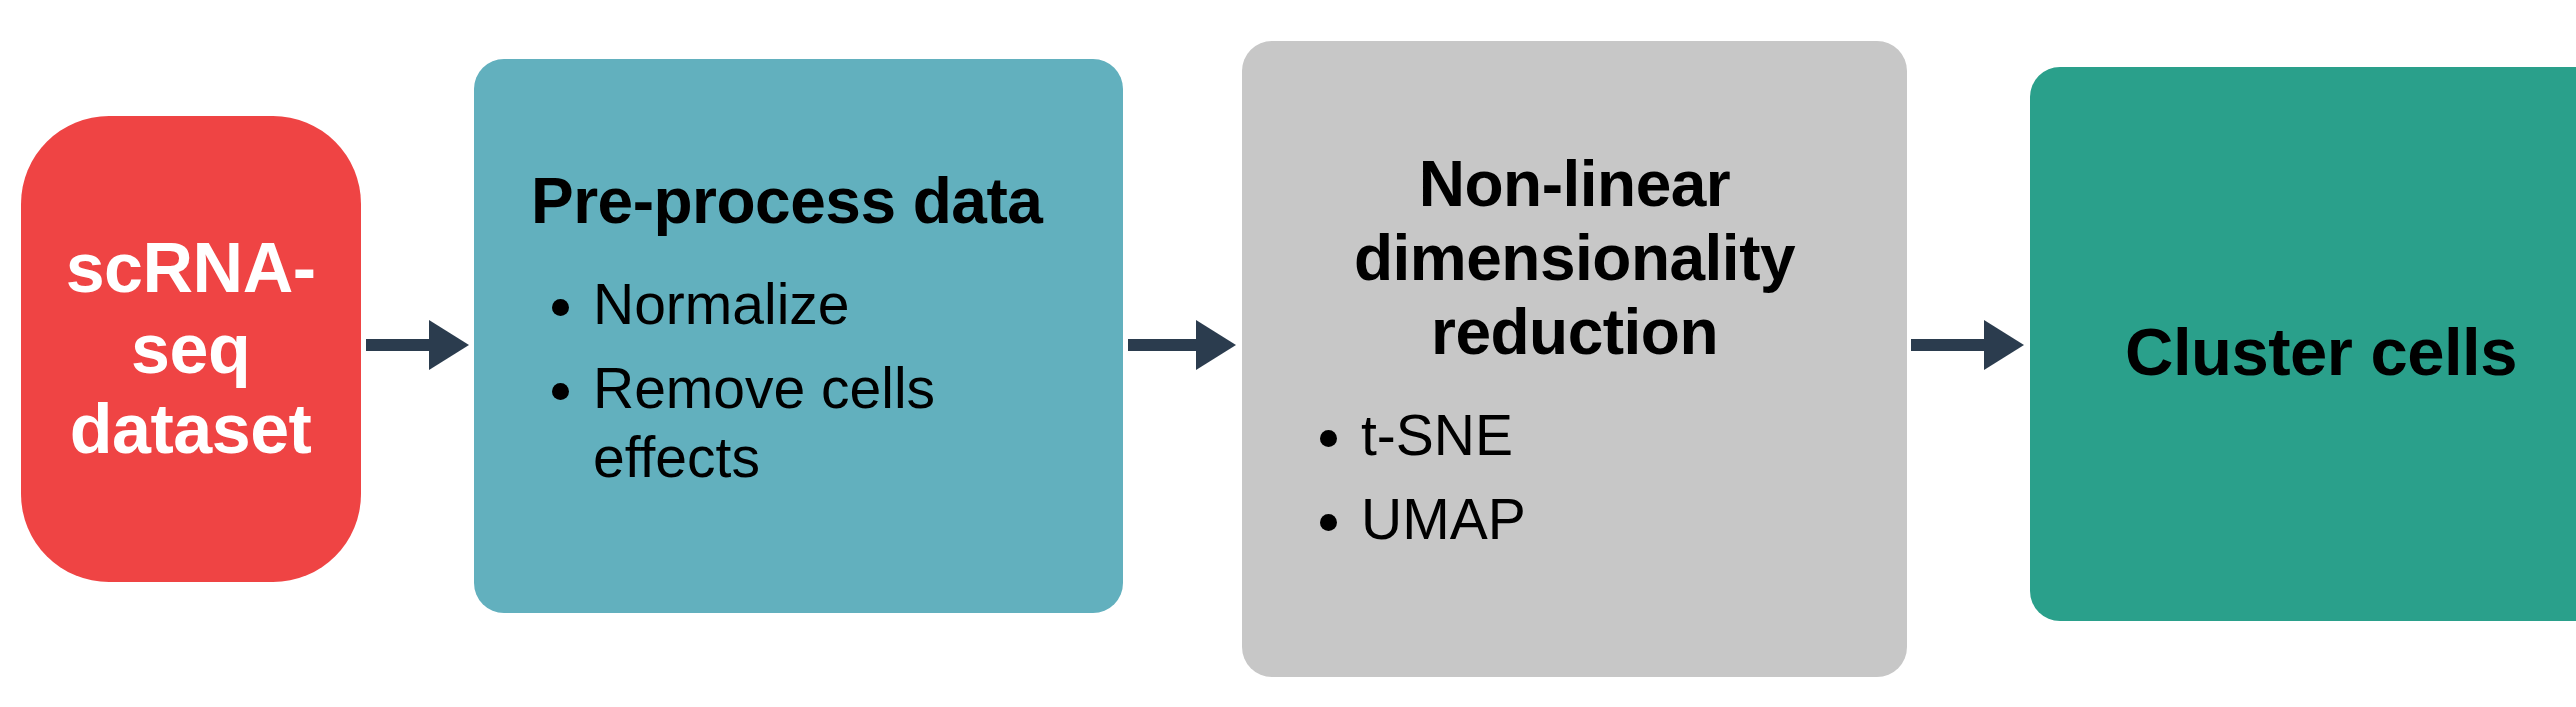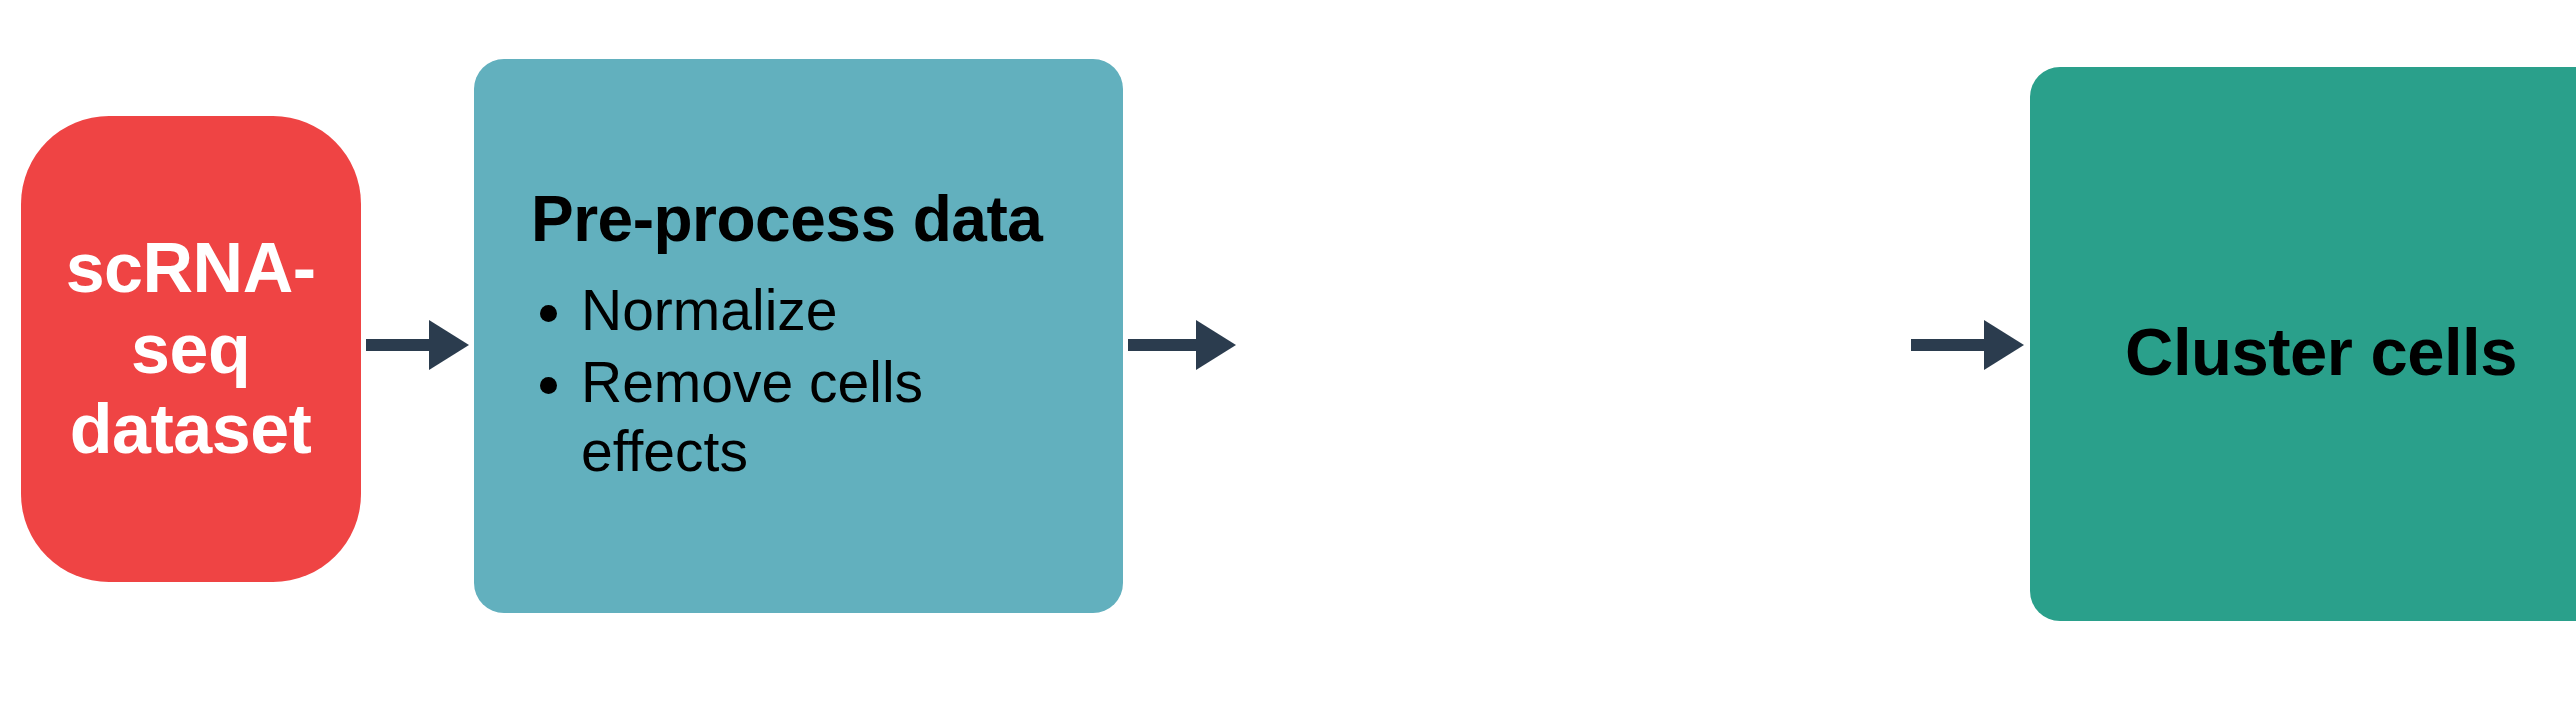--- a/index.html
+++ b/index.html
@@ -45,21 +45,21 @@
   .node ul {
     margin: 15.5px 0 0 0;
     padding: 0 0 0 46px;
     list-style: disc;
     font-size: 57px;
     line-height: 1.2;
     font-weight: 400;
   }
 
   .node ul li {
-    margin: 4px;
+    margin: 16px;
     padding: 0;
   }
 
   
 
   
   .n1 {
     left: 20.6px;
     top: 116px;
     width: 340px;
@@ -138,20 +138,27 @@
   </div>
 
   <div class="node n2">
     <div class="title">Pre-process data</div>
     <ul>
       <li>Normalize</li>
       <li>Remove cells effects</li>
     </ul>
   </div>
 
+  <div class="node n3">
+    <div class="title">Non-linear dimensionality reduction</div>
+    <ul>
+      <li>t-SNE</li>
+      <li>UMAP</li>
+    </ul>
+  </div>
 
   <div class="node n4 centered">
     <div class="title">Cluster cells</div>
   </div>
 
   <div id="arrows-layer">
       <div class="arrow" style="left: 366px; top: 345px; width: 103px;">
         <div class="shaft" style="width: 67px;"></div>
         <div class="head" style="left: 63px;"></div>
       </div>

